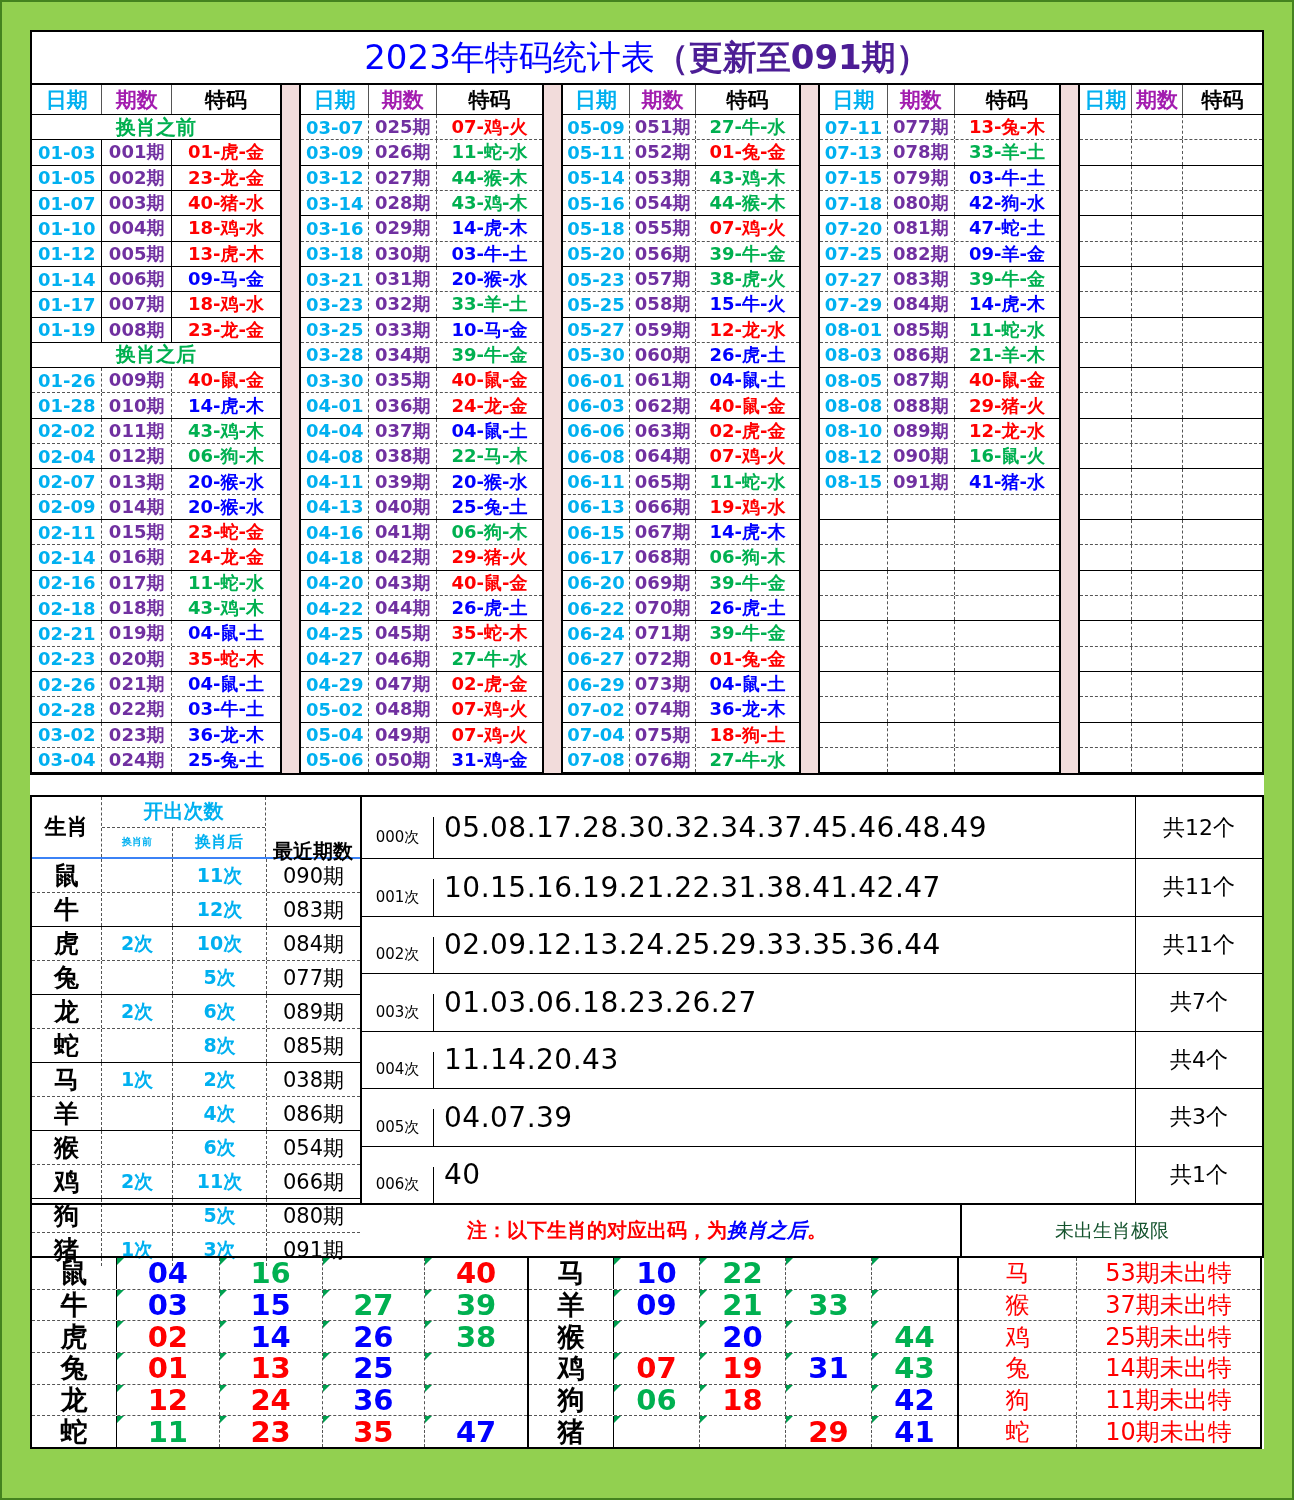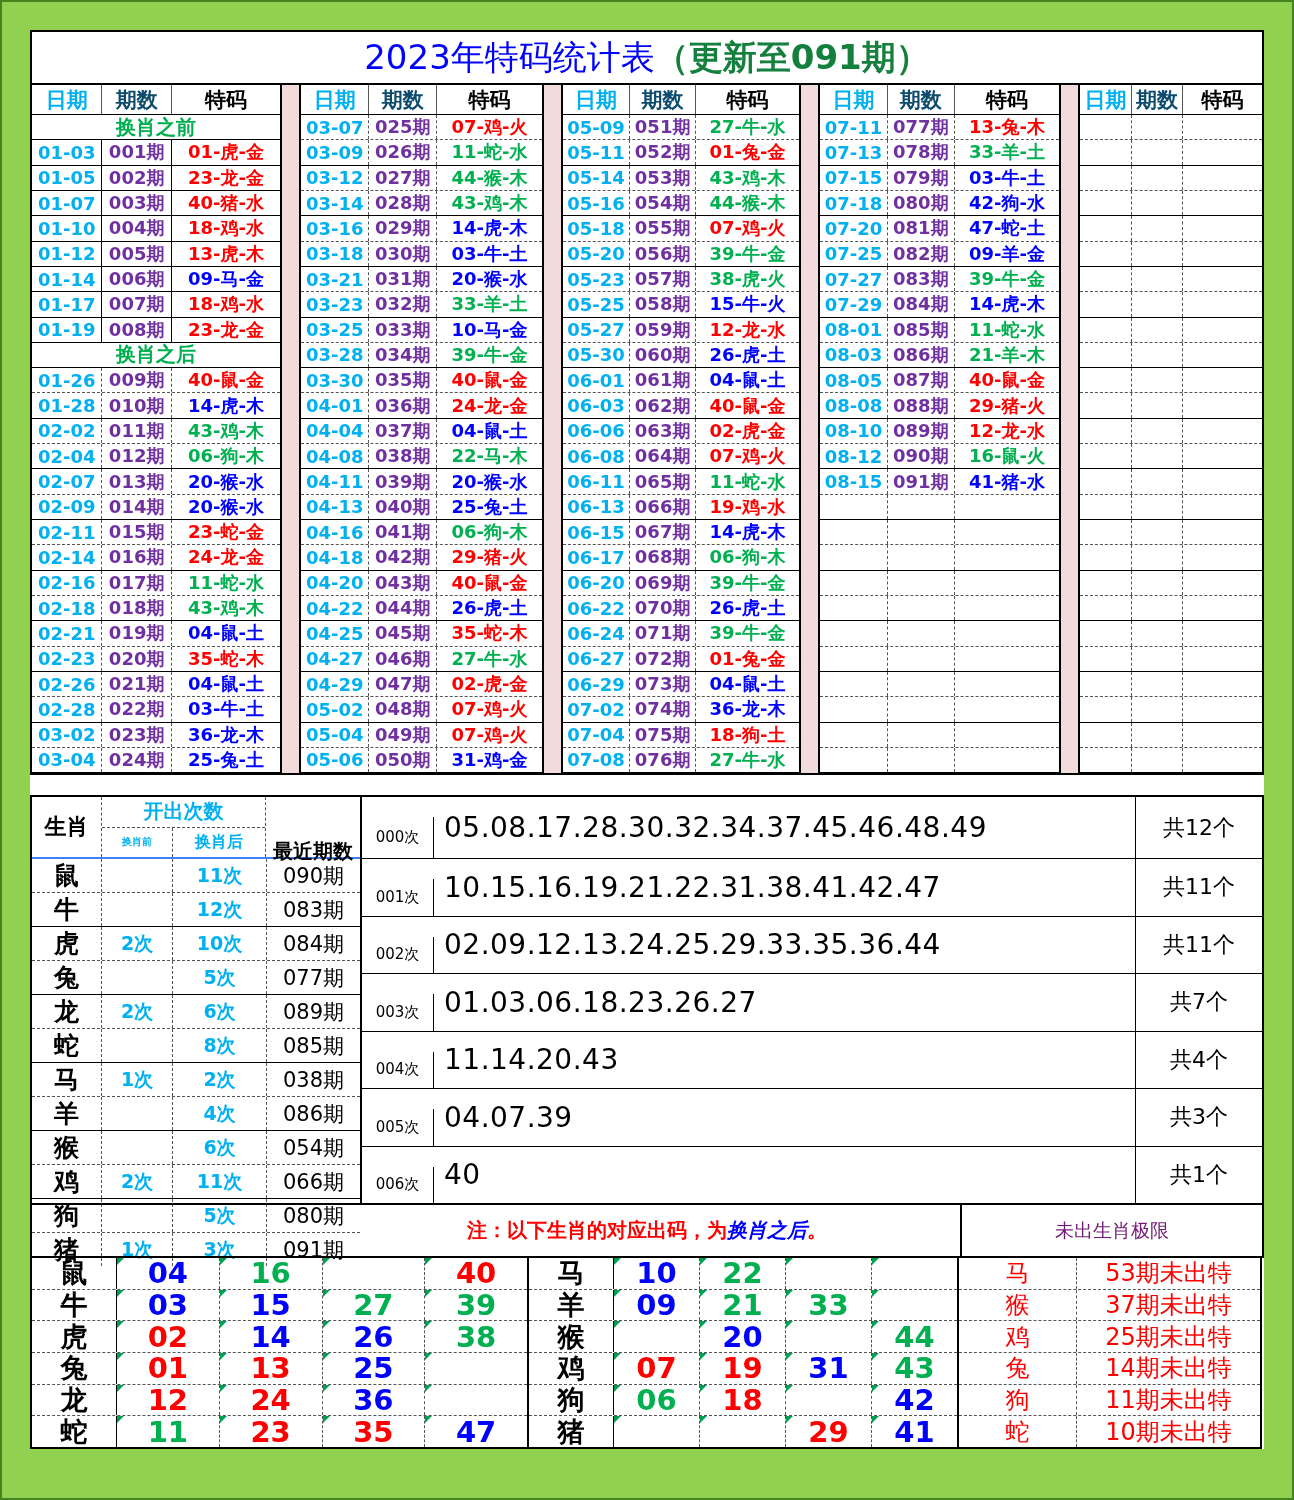--- a/index.html
+++ b/index.html
@@ -9,32 +9,32 @@
     box-shadow: inset 0 0 0 2px #44831f;
     font-family:"DejaVu Sans","Liberation Sans",sans-serif;
     position:relative;
   }
   .sheet { position:absolute; left:30px; top:30px; width:1234px; background:#fff; }
 
   
   .top-box { border:2px solid #000; height:745px; display:flex; flex-direction:column; }
   .title-row { height:53px; border-bottom:2px solid #000; display:flex; align-items:center; justify-content:center; white-space:nowrap; }
   .t-main { color:#0000FF; font-size:34px; font-weight:normal; }
-  .t-suffix { color:#15803d; font-size:34px; font-weight:bold; }
+  .t-suffix { color:#4c1d95; font-size:34px; font-weight:bold; }
 
   .main-block { flex:1; display:flex; min-height:0; }
   .psep { width:17px; background:#F2DCDB; }
   .group { display:flex; flex-direction:column; border-left:2px solid #000; border-right:2px solid #000; min-width:0; }
   .group:first-child { border-left:none; }
   .group:last-child { border-right:none; flex:1; }
   .ghead { height:30px; display:flex; border-bottom:1px solid #000; flex:none; }
   .ghc { display:flex; align-items:center; justify-content:center; font-size:21px; font-weight:bold; }
   .ghc + .ghc { border-left:1px solid #555; }
   .ghc-date { width:28%; color:#00B0F0; }
-  .ghc-period { width:28%; color:#0c4a6e; }
+  .ghc-period { width:28%; color:#a21caf; }
   .ghc-code { width:44%; color:#000; }
   .grows { flex:1; display:flex; flex-direction:column; }
   .grow { flex:1; display:flex; border-bottom:1px dashed #555; min-height:0; }
   .grow:last-child { border-bottom:none; }
   .grow.rb-solid, .grow.all-solid, .grow.section-row { border-bottom:1px solid #000; }
   .gc { display:flex; align-items:center; justify-content:center; font-size:18px; font-weight:bold; white-space:nowrap; overflow:hidden; }
   .gc + .gc { border-left:1px dashed #555; }
   .all-solid .gc + .gc { border-left:1px solid #000; }
   .gc-date { width:28%; color:#00B0F0; }
   .gc-period { width:28%; color:#7030A0; }
@@ -70,21 +70,21 @@
   .freq-row:first-child { flex:none; height:62px; }
   .freq-row:last-child { border-bottom:none; }
   .fc-label { width:72px; display:flex; align-items:center; justify-content:center; font-size:15px; border-right:1px solid #000; flex:none;margin-top:20px; }
   .fc-nums { flex:1; display:flex; align-items:center; padding-left:10px; font-size:28px; letter-spacing:0.5px; white-space:nowrap; overflow:hidden; }
   .fc-count { width:127px; display:flex; align-items:center; justify-content:center; font-size:22px; border-left:1px solid #000; flex:none; }
 
   
   .note-row { border:2px solid #000; margin-top:-2px; height:55px; position:relative; }
   .note-text { position:absolute; left:0; right:0; top:0; bottom:0; display:flex; align-items:center; justify-content:center; color:#FF0000; font-size:20px; font-weight:bold; }
   .note-text .hl { color:#0000FF; font-style:italic; }
-  .limits-header { position:absolute; right:0; top:0; bottom:0; width:302px; border-left:2px solid #000; display:flex; align-items:center; justify-content:center; color:#701a75; font-size:19px; background:#fff; }
+  .limits-header { position:absolute; right:0; top:0; bottom:0; width:302px; border-left:2px solid #000; display:flex; align-items:center; justify-content:center; color:#14532d; font-size:19px; background:#fff; }
 
   
   .bottom-row { display:flex; margin-top:-2px; height:193px; }
   .btable { border:2px solid #000; display:flex; flex-direction:column; }
   .btable + .btable { margin-left:-2px; }
   #map-left { width:499px; }
   #map-right { width:432px; }
   #limits { width:305px; }
   .brow { flex:1; display:flex; border-bottom:1px dashed #555; min-height:0; }
   .brow:last-child { border-bottom:none; }

